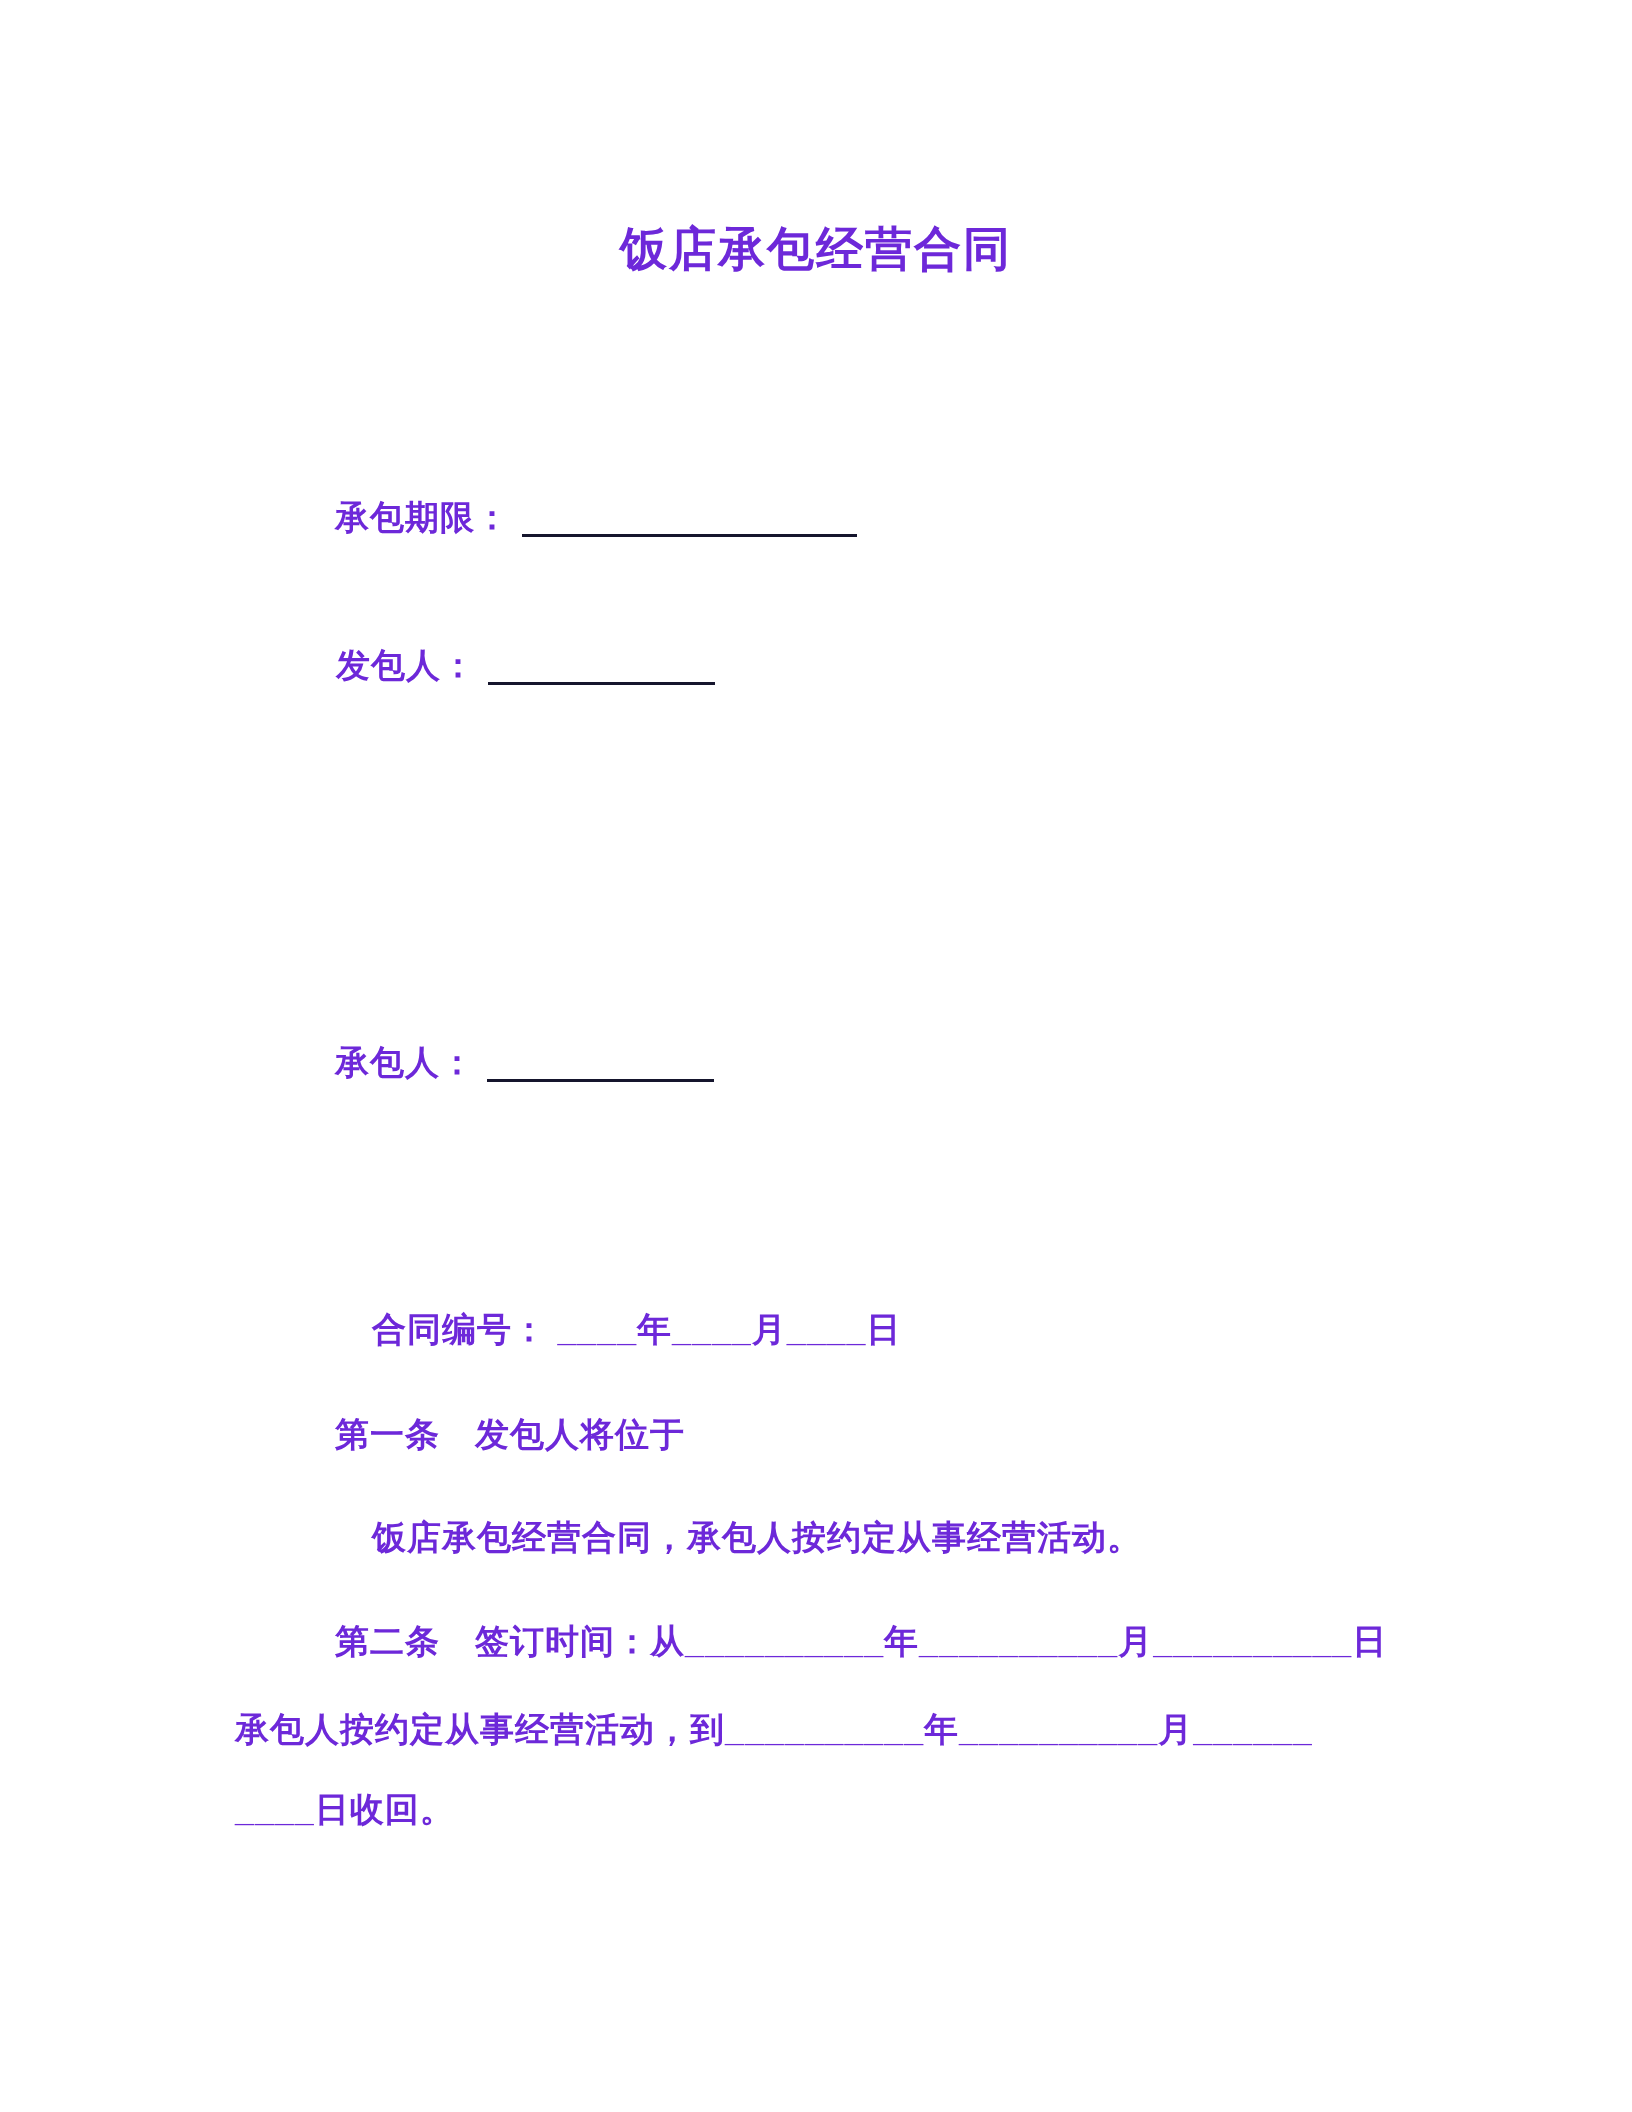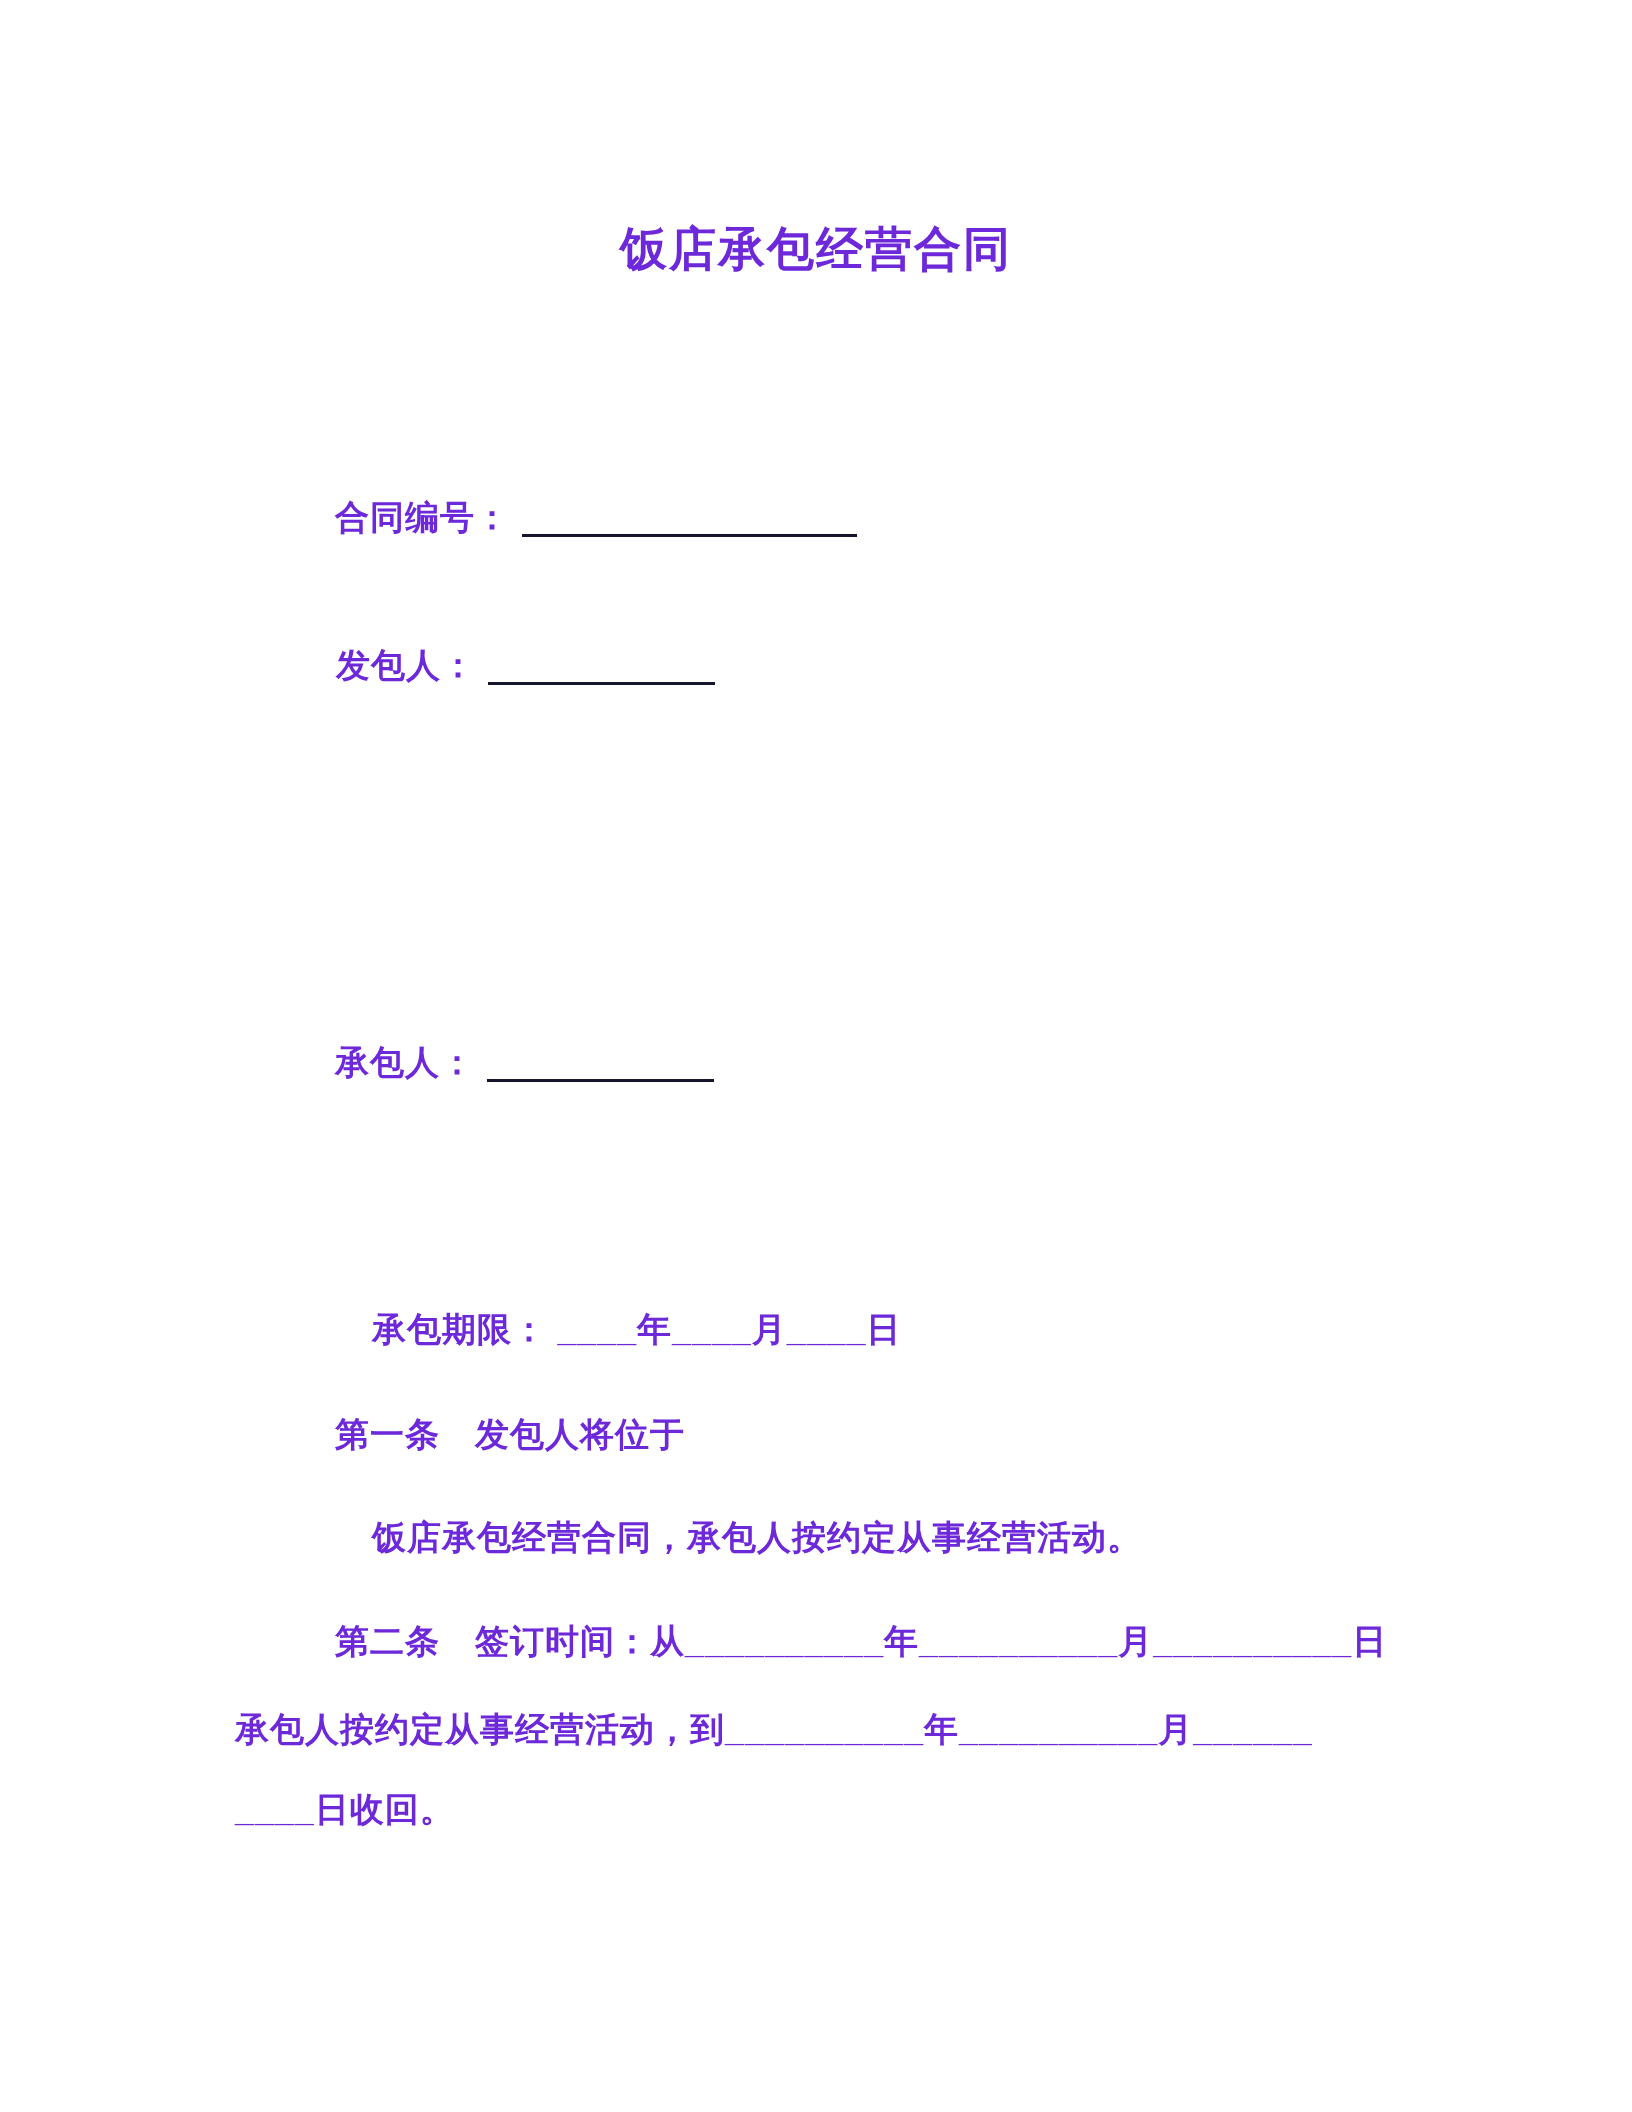--- a/index.html
+++ b/index.html
@@ -59,33 +59,33 @@
   .l10 { top: 1788px; left: 235px; }
 </style>
 </head>
 <body>
 
 <div class="page">
 
   <h1 class="doc-title">饭店承包经营合同</h1>
 
   <p class="line l1">
-    <span>合同编号：</span><span class="blank w335"></span>
+    <span>承包期限：</span><span class="blank w335"></span>
   </p>
 
   <p class="line l2">
     <span>发包人：</span><span class="blank w227"></span>
   </p>
 
 
   <p class="line l4">
     <span>承包人：</span><span class="blank w227"></span>
   </p>
 
-  <p class="line l5">承包期限： ____年____月____日</p>
+  <p class="line l5">合同编号： ____年____月____日</p>
 
   <p class="line l6">第一条　发包人将位于</p>
 
   <p class="line l7">饭店承包经营合同，承包人按约定从事经营活动。</p>
 
   <p class="line l8">第二条　签订时间：从__________年__________月__________日</p>
 
   <p class="line l9">承包人按约定从事经营活动，到__________年__________月______</p>
 
   <p class="line l10">____日收回。</p>

